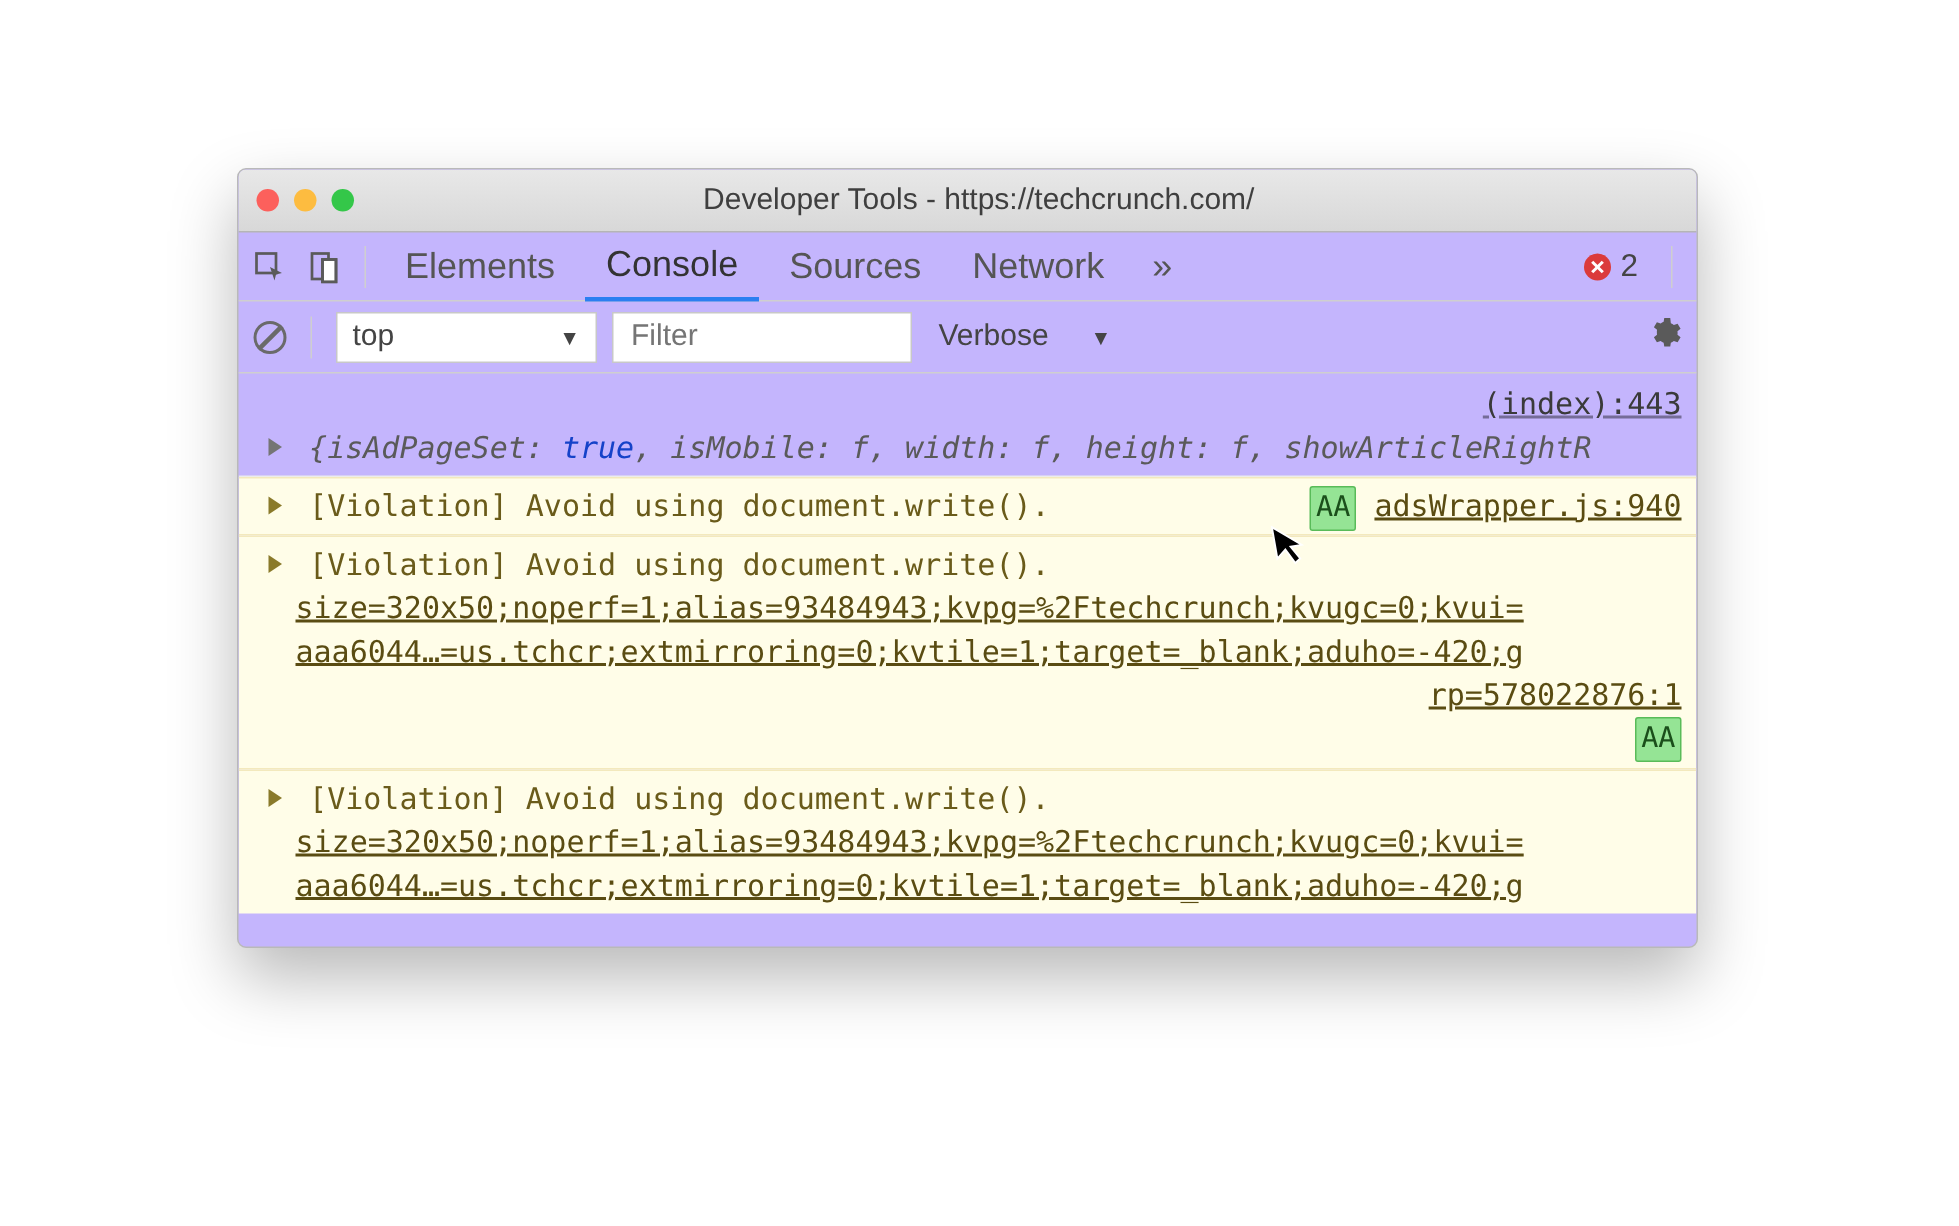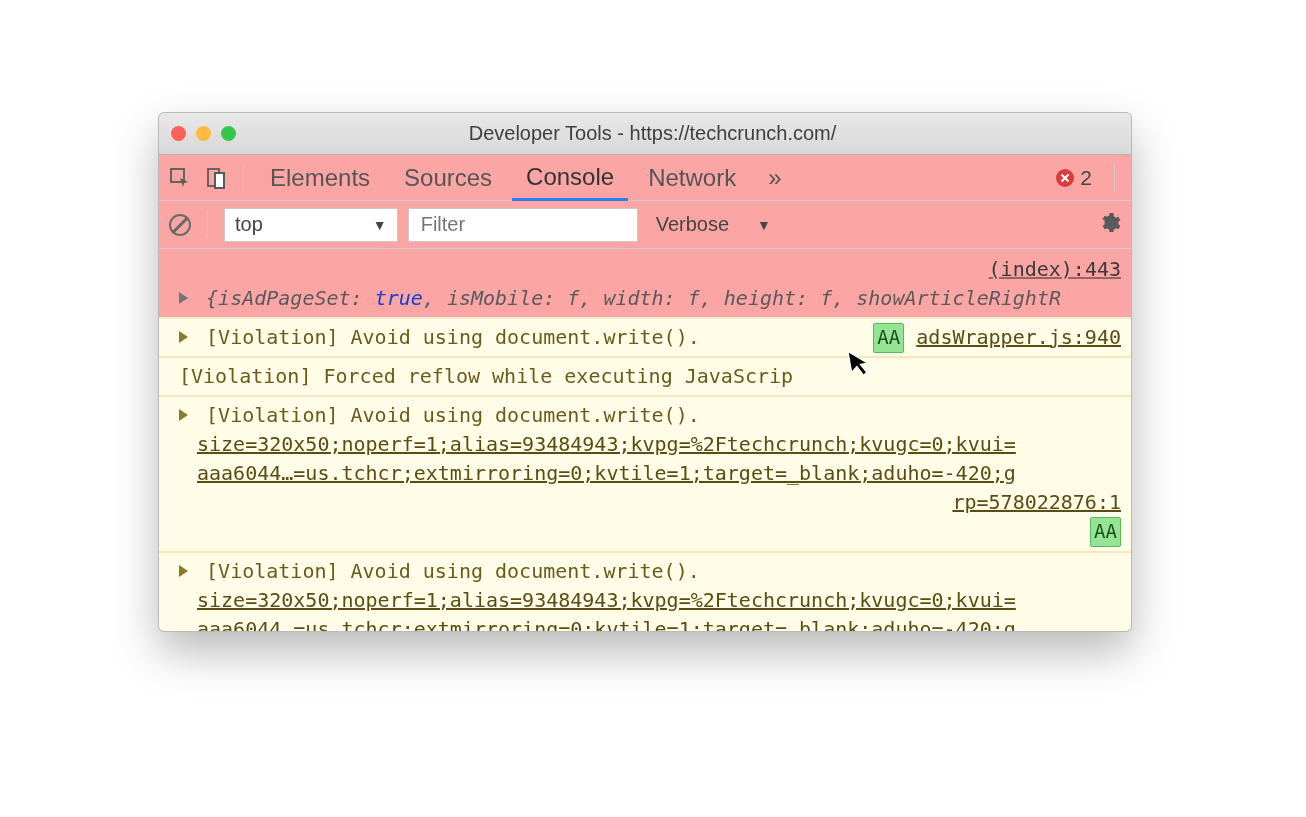--- a/index.html
+++ b/index.html
@@ -13,21 +13,21 @@
   }
   .window {
     position: absolute;
     left: 158px;
     top: 112px;
     width: 974px;
     height: 520px;
     border: 1px solid #b9b9b9;
     border-radius: 6px;
     box-shadow: 0 20px 45px rgba(0,0,0,0.28);
-    background: #fca5a5;
+    background: #c4b5fd;
     overflow: hidden;
     display: flex;
     flex-direction: column;
   }
   .titlebar {
     height: 42px;
     background: linear-gradient(#e8e8e8, #d8d8d8);
     border-bottom: 1px solid #b5b5b5;
     display: flex;
     align-items: center;
@@ -120,21 +120,21 @@
     font-size: 20px;
     color: #444;
     gap: 110px;
     background: #fff;
   }
   .dropdown .tri, .verbose .tri {
     font-size: 14px; color: #444;
   }
   .filter {
     height: 34px;
-    width: 230px;
+    width: 200px;
     border: 1px solid #c8c8c8;
     padding: 0 12px;
     font-size: 20px;
     color: #777;
     background: #fff;
   }
   .verbose { display:flex; align-items:center; gap:28px; font-size:20px; color:#444; margin-left: 8px; }
   .gear { color:#5a5a5a; }
   .console-body {
     flex: 1;
@@ -233,22 +233,22 @@
     </div>
     <div class="iconbtn">
       <svg width="22" height="22" viewBox="0 0 22 22" fill="none" stroke="#5a5a5a" stroke-width="1.8">
         <rect x="3" y="2" width="11" height="17"></rect>
         <rect x="10" y="6" width="9" height="15" fill="#fff"></rect>
         <rect x="10" y="6" width="9" height="15"></rect>
       </svg>
     </div>
     <div class="vdiv"></div>
     <div class="tab">Elements</div>
+    <div class="tab active">Console</div>
     <div class="tab">Sources</div>
-    <div class="tab active">Console</div>
     <div class="tab">Network</div>
     <div class="more">»</div>
     <div class="spacer"></div>
     <div class="errbadge">
       <span class="errcircle"></span>
       <span>2</span>
     </div>
     <div class="vdiv"></div>
   </div>
 
@@ -285,23 +285,20 @@
 
     <div class="row warn" style="position:relative;">
       <span style="float:right;">
         <span class="badge-aa">AA</span>
         <span class="srclink">adsWrapper.js:940</span>
       </span>
       <span class="arrow"></span>
       <span>[Violation] Avoid using document.write().</span>
     </div>
 
-    <div class="row warn">
-      <span>[Violation] Forced reflow while executing JavaScrip</span>
-    </div>
 
     <div class="row warn">
       <span class="arrow"></span>
       <span>[Violation] Avoid using document.write().</span>
       <span class="subline">size=320x50;noperf=1;alias=93484943;kvpg=%2Ftechcrunch;kvugc=0;kvui=</span>
       <span class="subline">aaa6044…=us.tchcr;extmirroring=0;kvtile=1;target=_blank;aduho=-420;g</span>
       <span class="subline right">rp=578022876:1</span>
       <span class="badge-aa aa-right">AA</span>
       <div style="clear:both"></div>
     </div>

